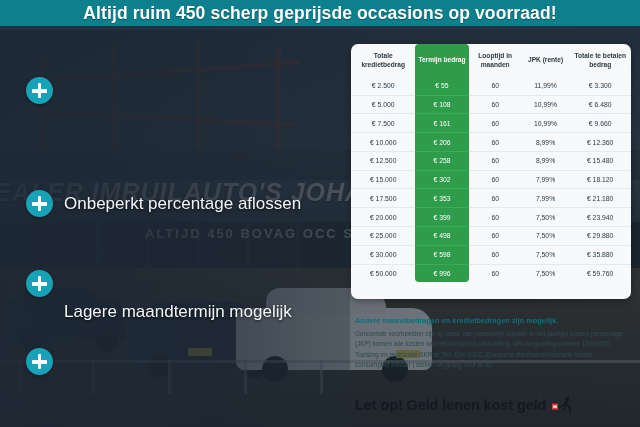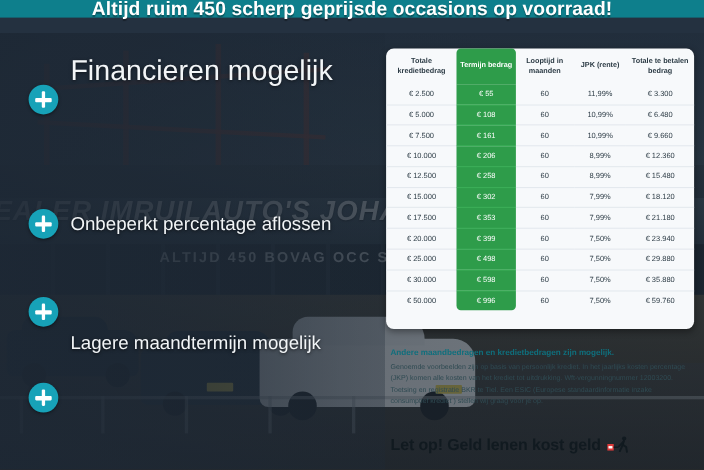--- a/index.html
+++ b/index.html
@@ -44,21 +44,21 @@
            letter-spacing:1px;white-space:nowrap;opacity:.92;}
   .sign-main{left:-6px;top:148px;font-size:25px;
              text-shadow:0 1px 2px rgba(0,0,0,.6);}
   .sign-sub{left:145px;top:196px;font-size:13px;font-style:normal;letter-spacing:2px;color:#b9bfc2;}
   .darkveil{position:absolute;left:0;top:0;width:640px;height:397px;
             background:linear-gradient(90deg,rgba(26,36,48,.80) 0%,rgba(26,36,48,.62) 48%,rgba(26,36,48,.55) 100%);}
   .leftveil{position:absolute;left:0;top:0;width:350px;height:397px;
             background:linear-gradient(90deg,rgba(30,41,54,.72),rgba(30,41,54,.30));}
 
   
-  .banner{position:absolute;left:0;top:0;width:640px;height:16px;background:#0e7f8c;
+  .banner{position:absolute;left:0;top:0;width:640px;height:26px;background:#0e7f8c;
           display:flex;align-items:center;justify-content:center;}
   .banner span{color:#ffffff;font-size:17.5px;font-weight:bold;letter-spacing:.1px;
                text-shadow:0 1px 1px rgba(0,0,0,.35);}
 
   
   .left{position:absolute;left:0;top:31px;width:348px;height:396px;}
   .headline{position:absolute;left:64px;top:20px;width:280px;color:#f2f5f7;}
   .headline .l1{font-size:26px;font-weight:400;line-height:1.05;text-shadow:0 1px 3px rgba(0,0,0,.55);}
   .headline .l2{font-size:25px;font-weight:bold;margin-top:4px;text-align:center;
                 text-shadow:0 1px 3px rgba(0,0,0,.55);}
@@ -142,21 +142,20 @@
   </div>
 
   <div class="banner">
     <span>Altijd ruim 450 scherp geprijsde occasions op voorraad!</span>
   </div>
 
   <div class="left">
 
     <div class="plus" style="left:26px;top:46px;"></div>
     <div class="headline">
-      <div class="l1">Financieren mogelijk</div>
     </div>
 
     <div class="plus" style="left:26px;top:159px;"></div>
     <div class="bullet" style="top:163px;">Onbeperkt percentage aflossen</div>
 
     <div class="plus" style="left:26px;top:239px;"></div>
     <div class="bullet" style="top:243px;margin-top:28px;">Lagere maandtermijn mogelijk</div>
 
     <div class="plus" style="left:26px;top:317px;"></div>
   </div>

